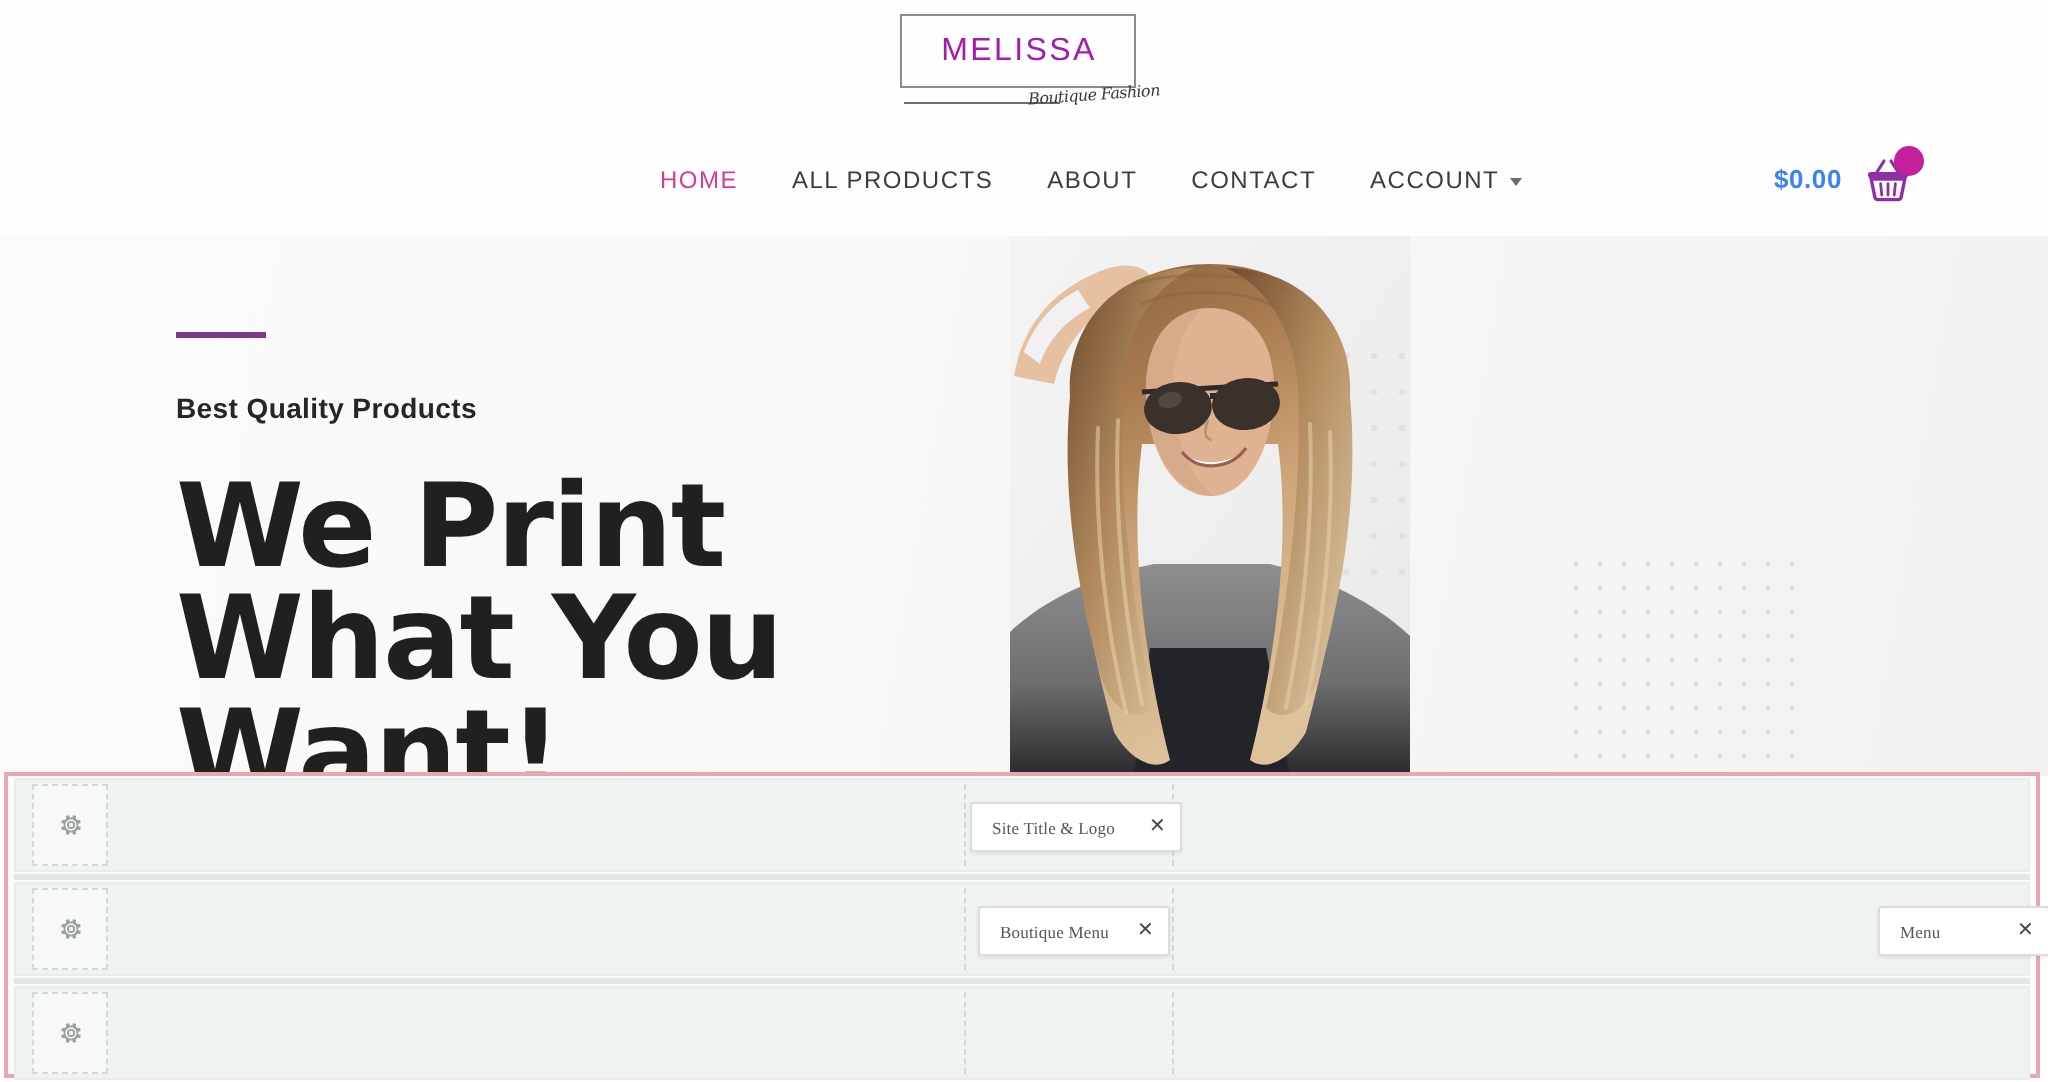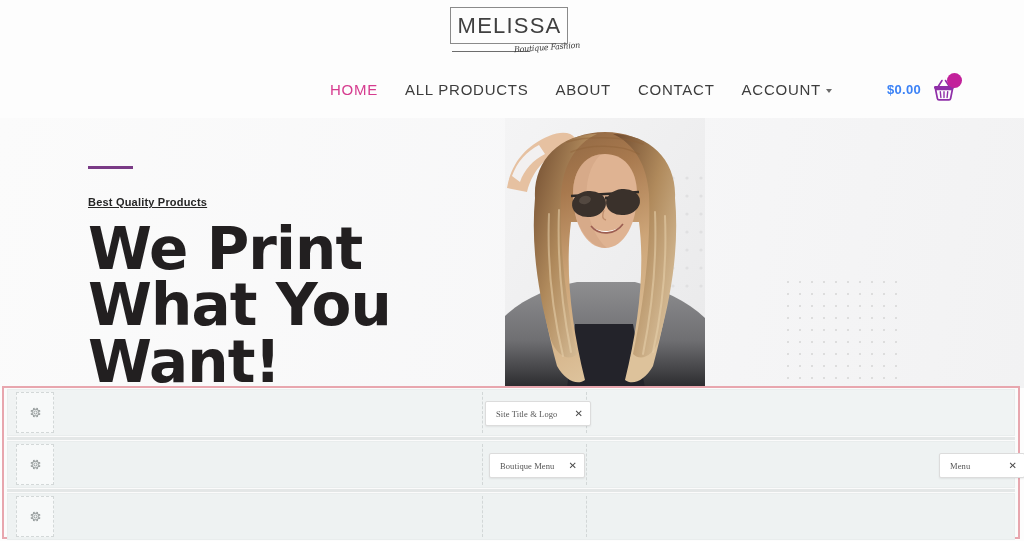--- a/index.html
+++ b/index.html
@@ -24,21 +24,21 @@
   }
   .logo-box{
     position:absolute;left:0;top:0;width:118px;height:37px;
     border:1px solid #8a8a8a;
     box-sizing:border-box;
   }
   .logo-word{
     position:absolute;left:0;top:0;width:119px;height:37px;
     line-height:37px;text-align:center;
     font-family:"Liberation Sans", sans-serif;
-    font-size:22px;letter-spacing:1.2px;color:#404040;font-weight:400;
+    font-size:16px;letter-spacing:1.2px;color:#a21caf;font-weight:400;
   }
   .logo-rule{
     position:absolute;left:2px;top:44px;width:78px;height:1px;background:#6d6d6d;
   }
   .logo-script{
     position:absolute;left:64px;top:36px;
     font-family:"DejaVu Serif", serif;
     font-style:italic;font-size:8px;color:#3a3a3a;
     letter-spacing:-0.3px;
     transform:rotate(-4deg);
@@ -48,21 +48,21 @@
   
   .nav-bar{
     position:absolute;left:0;top:61px;width:1024px;height:57px;
     background:#fdfdfd;
   }
   .nav-list{
     position:absolute;left:330px;top:0;height:57px;
     display:flex;align-items:center;gap:27px;
   }
   .nav-item{
-    font-size:15px;letter-spacing:0.75px;color:#3d3d3d;
+    font-size:12px;letter-spacing:0.75px;color:#3d3d3d;
     text-transform:uppercase;cursor:pointer;white-space:nowrap;
     display:flex;align-items:center;gap:5px;
   }
   .nav-item.active{color:#d63c8f;}
   .chev{
     display:inline-block;width:0;height:0;
     border-left:3.5px solid transparent;
     border-right:3.5px solid transparent;
     border-top:4px solid #6b6b6b;
     margin-top:2px;
@@ -80,21 +80,21 @@
 
   
   .hero{
     position:absolute;left:0;top:118px;width:1024px;height:270px;
     background:linear-gradient(100deg,#fbfbfb 0%,#f7f7f8 55%,#f2f2f3 100%);
     overflow:hidden;
   }
   .hero-text{position:absolute;left:88px;top:48px;width:400px;}
   .accent-line{width:45px;height:3px;background:#7a3b86;margin-bottom:27px;}
   .eyebrow{
-    font-size:11px;font-weight:700;color:#262626;letter-spacing:0.2px;margin:0 0 13px 0;text-decoration:underline;
+    font-size:14px;font-weight:700;color:#262626;letter-spacing:0.2px;margin:0 0 23px 0;
   }
   .hero-title{
     margin:0;font-size:58px;line-height:0.97;font-weight:800;
     color:#221f20;letter-spacing:-0.9px;
     font-family:"DejaVu Sans", sans-serif;
   }
   .hero-para{
     margin:24px 0 0 0;font-size:12.8px;line-height:1.95;color:#4c4c4c;
     max-width:350px;
   }

